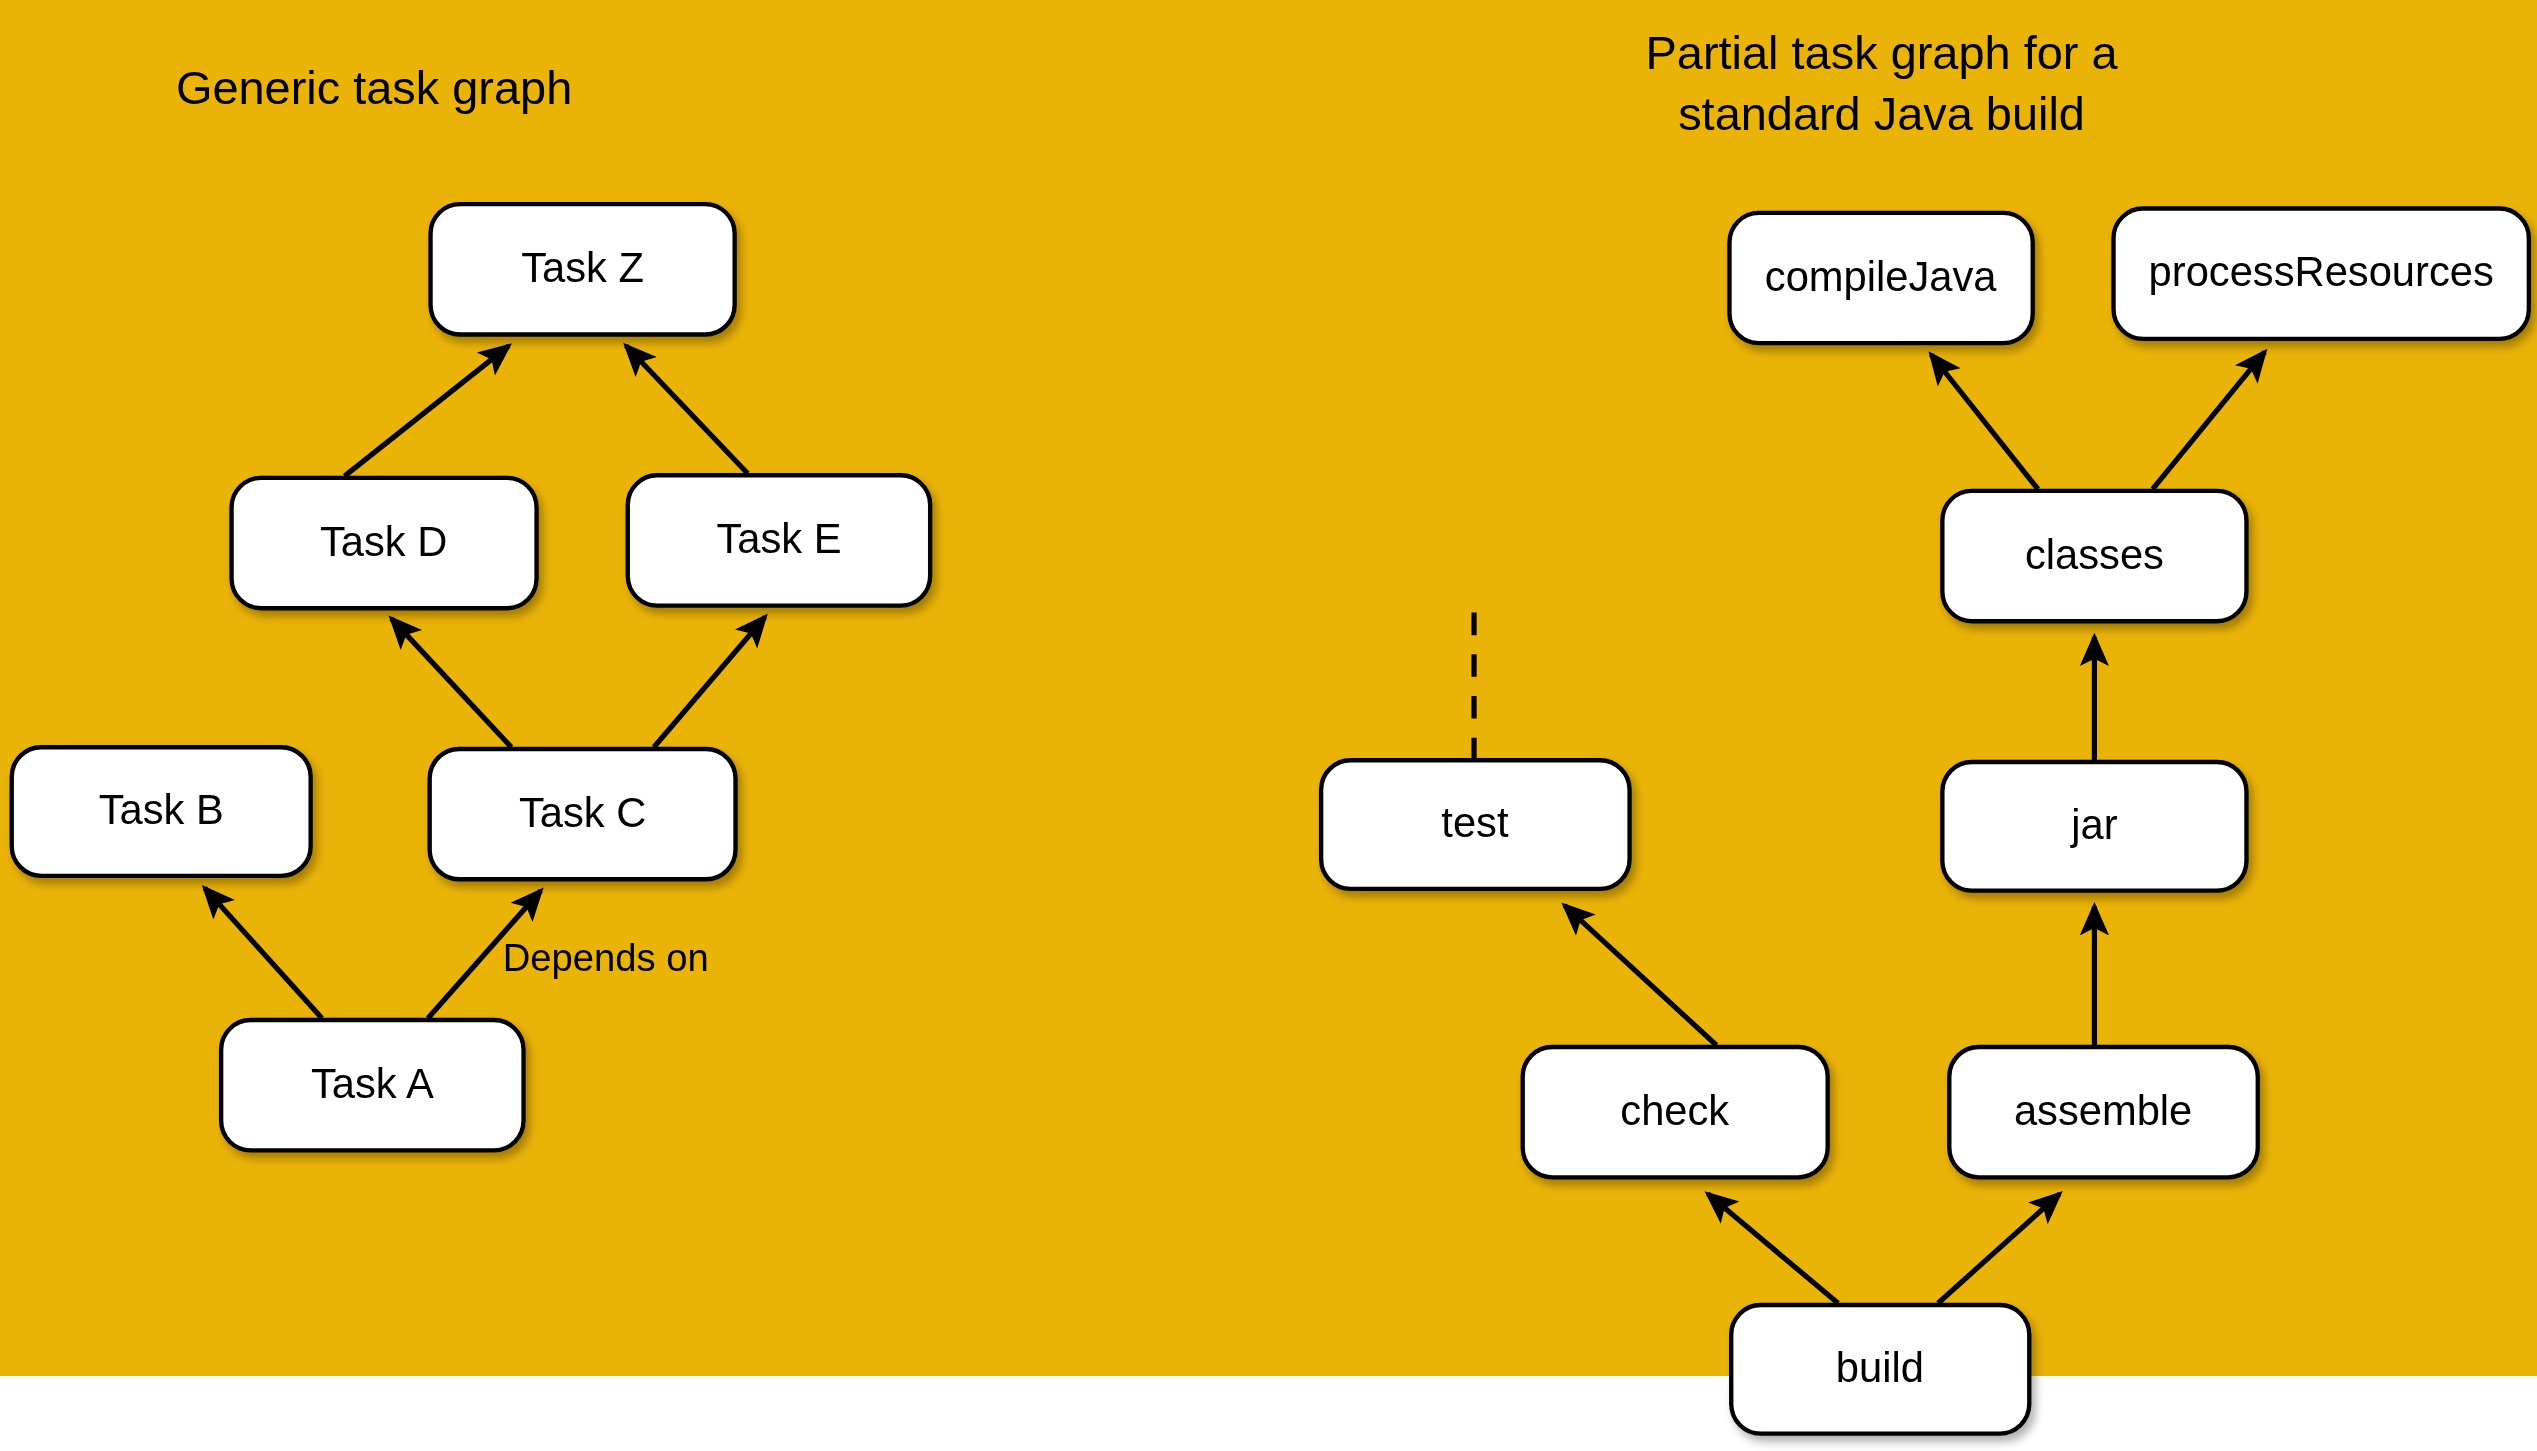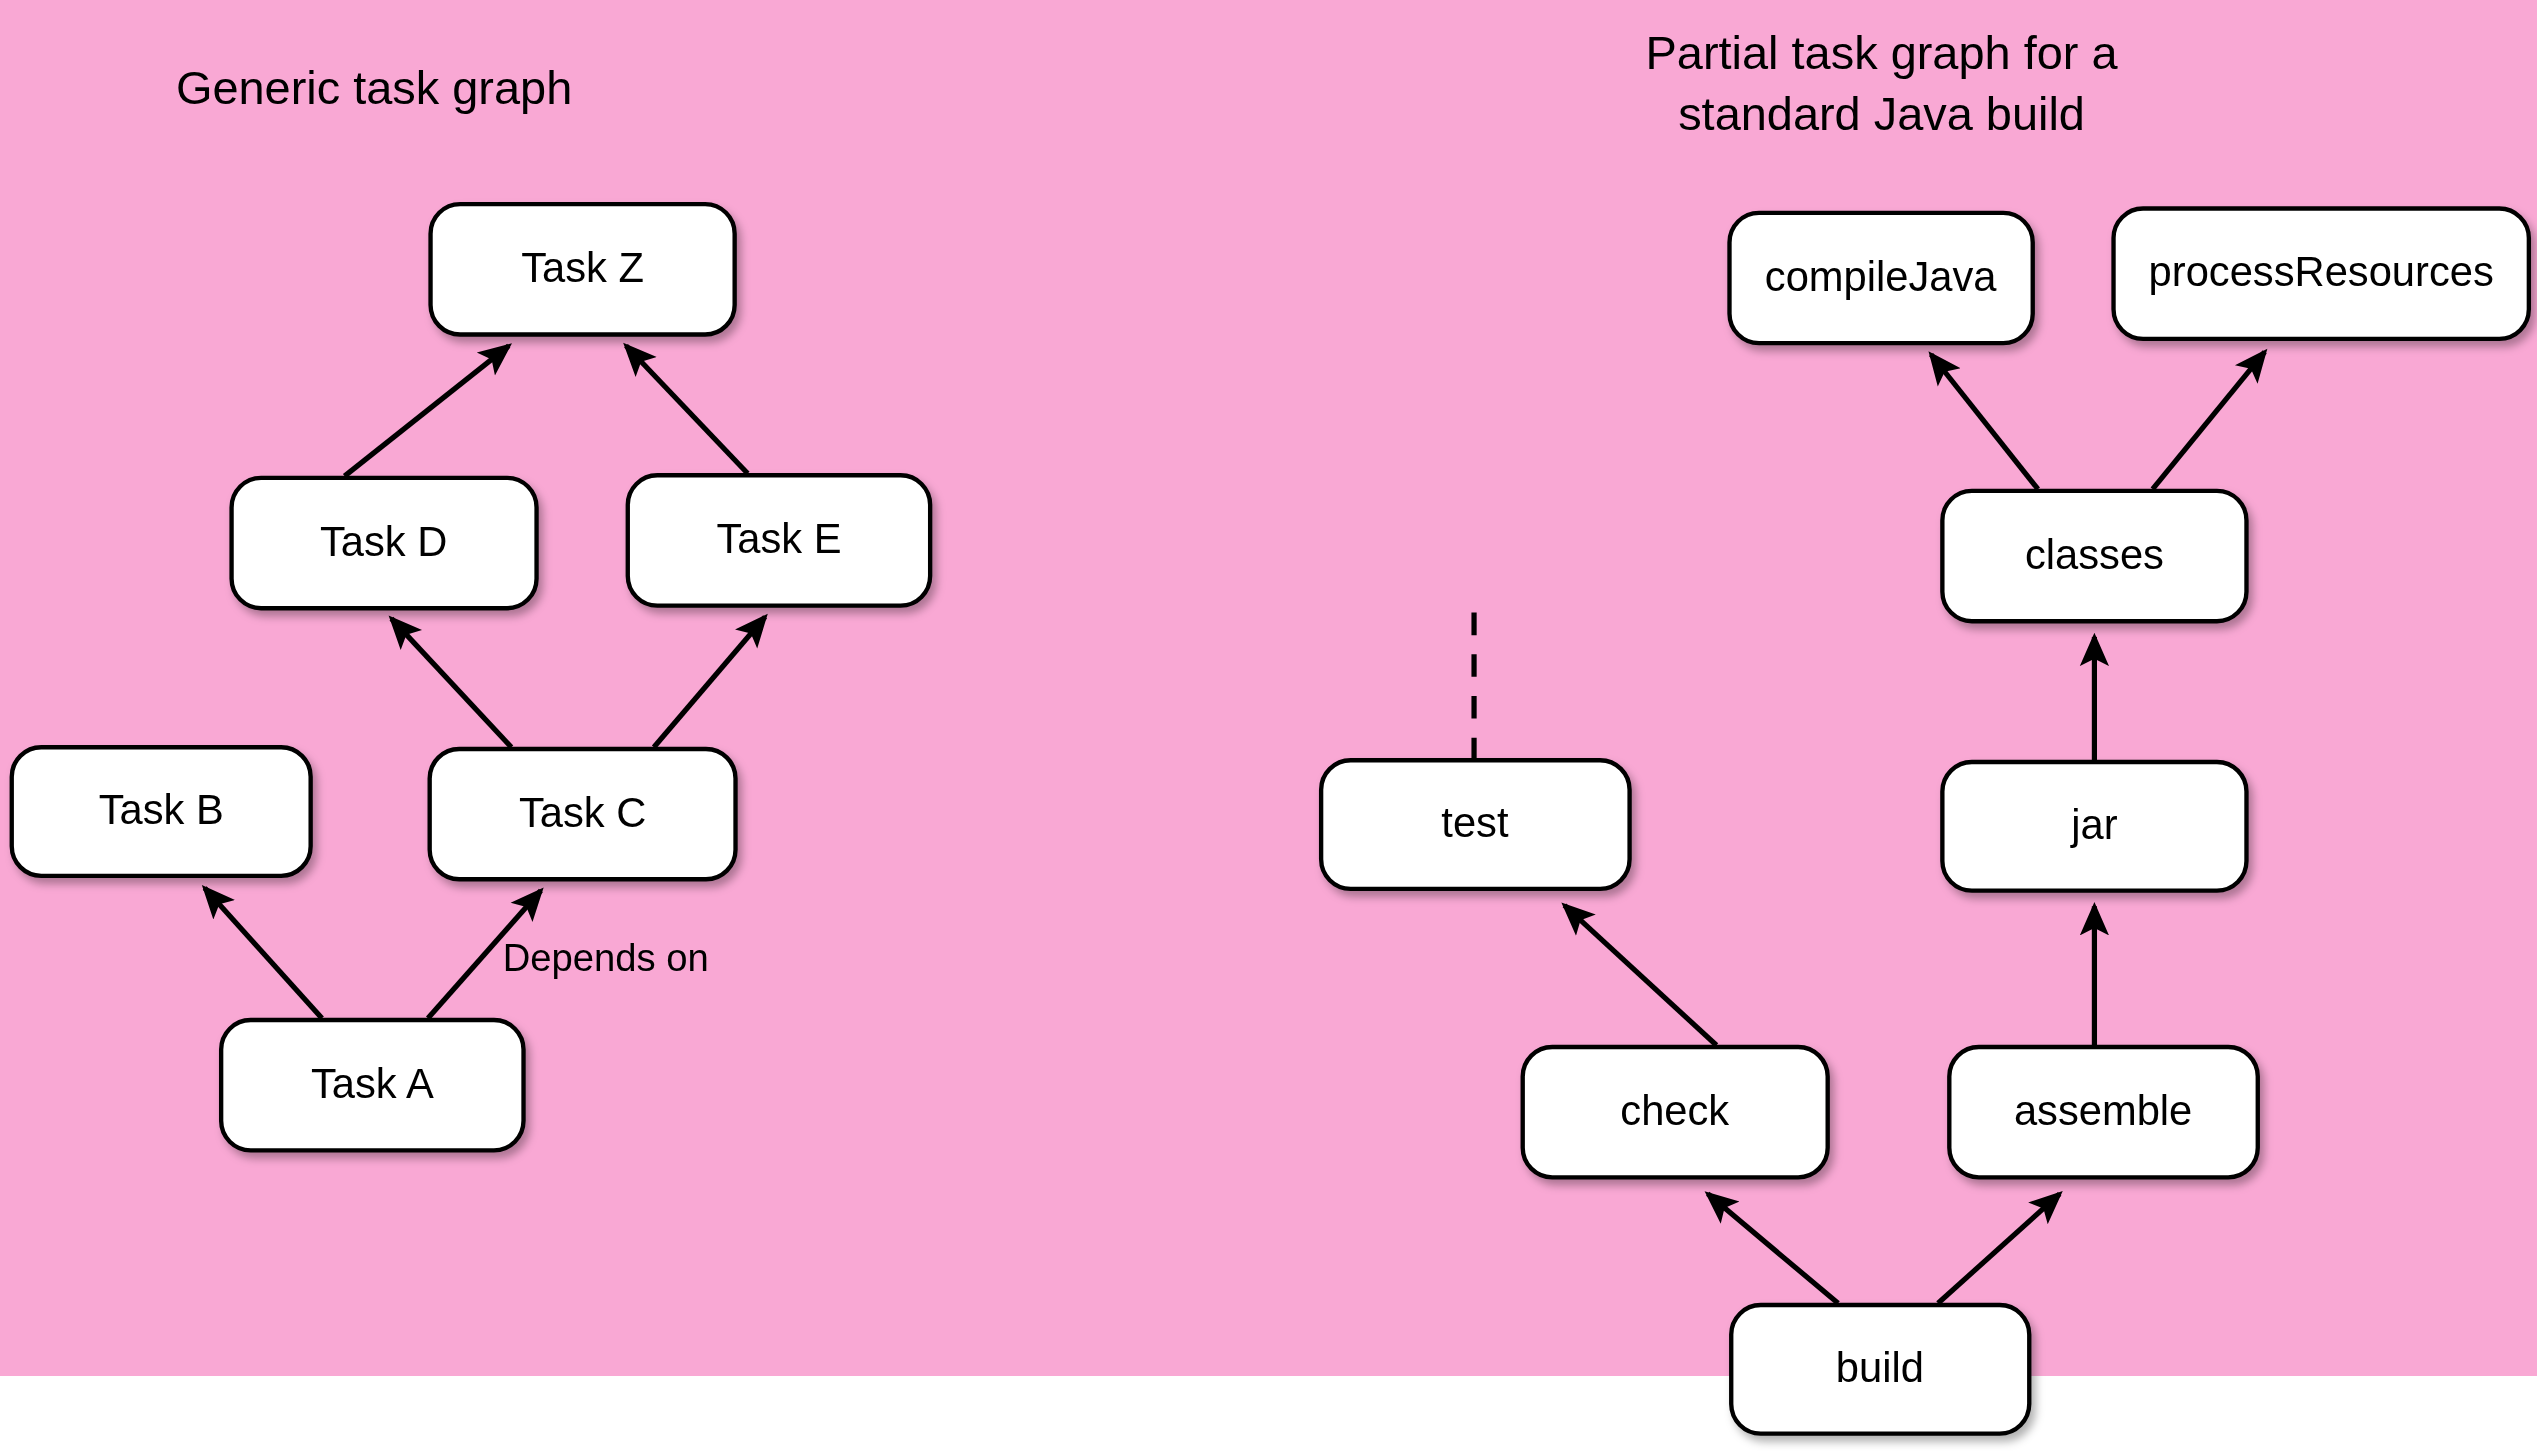--- a/index.html
+++ b/index.html
@@ -10,21 +10,21 @@
   body {
     width: 2538px;
     height: 1451px;
     font-family: "Liberation Sans", sans-serif;
     overflow: hidden;
   }
   #diagram-root {
     position: relative;
     width: 2538px;
     height: 1376px;
-    background: #f9a8d4;
+    background: #eab308;
   }
   svg.canvas {
     position: absolute;
     top: 0;
     left: 0;
     width: 2538px;
     height: 1451px;
     display: block;
   }
   .panel-title {

